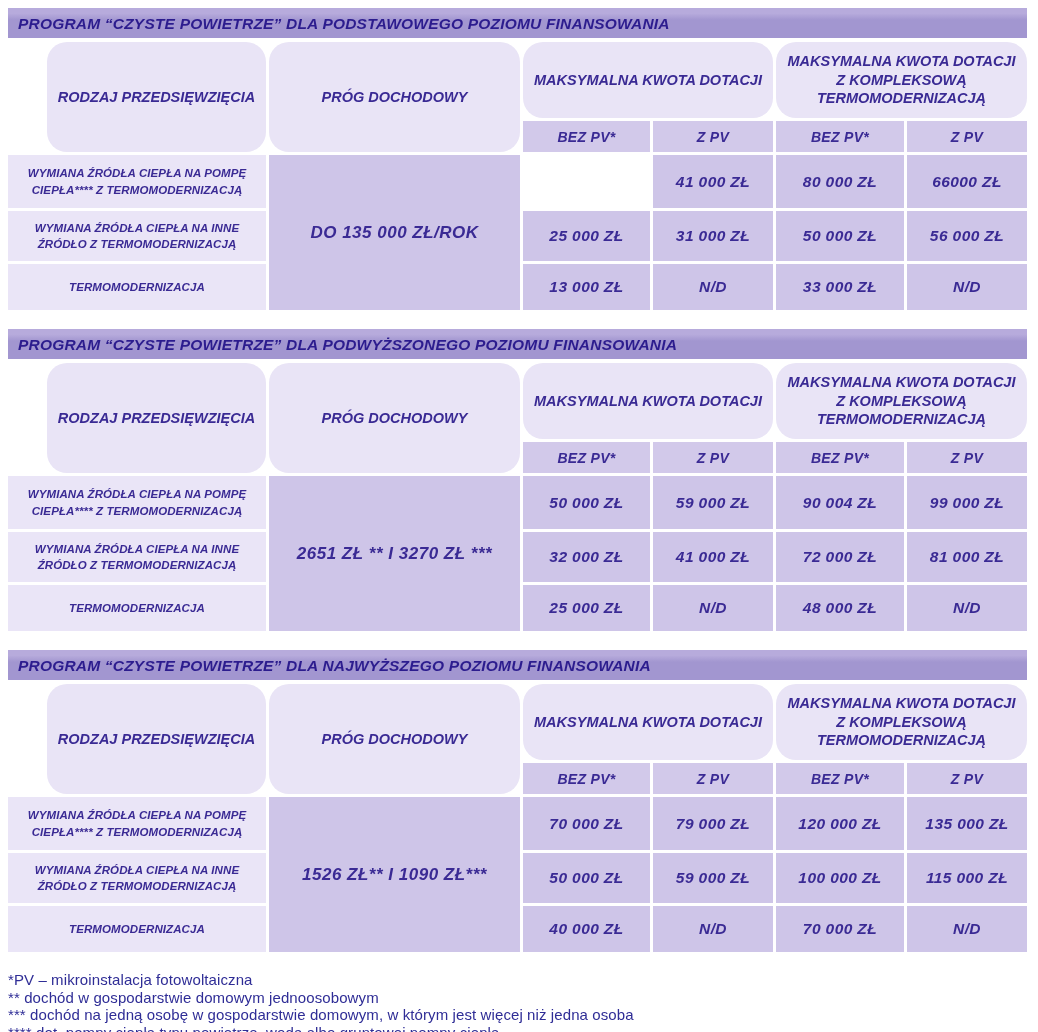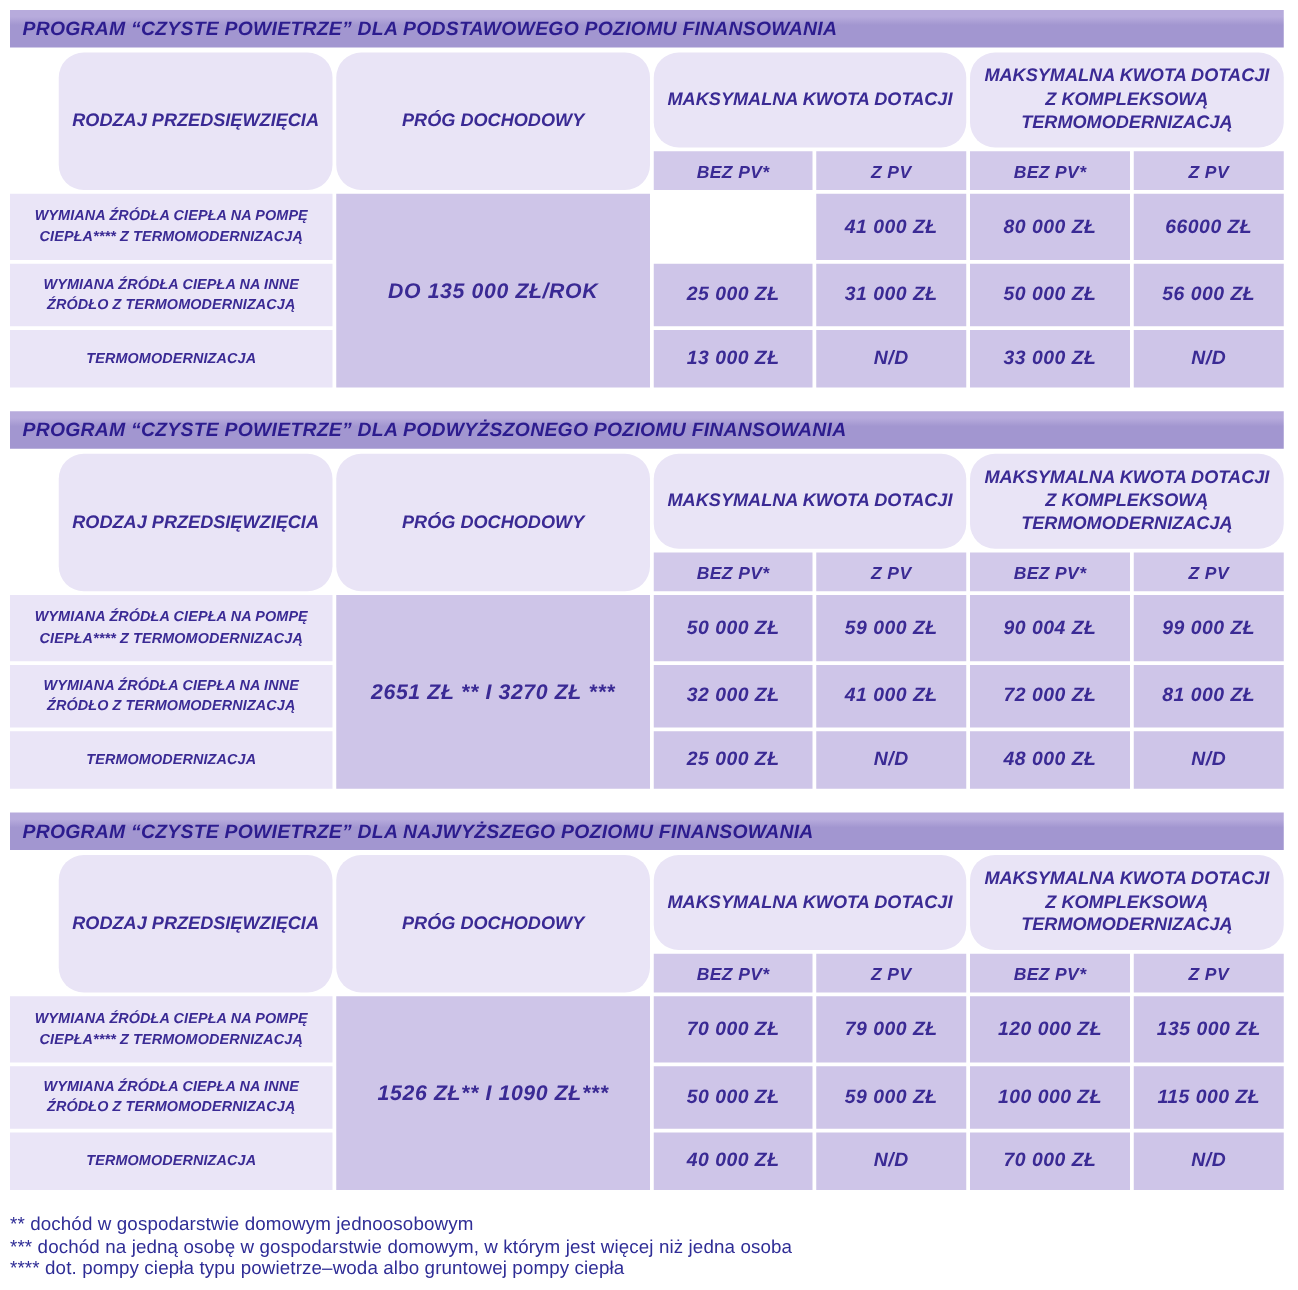--- a/index.html
+++ b/index.html
@@ -168,16 +168,17 @@
     <div class="cell val" style="grid-column:5;grid-row:4">100 000 ZŁ</div>
     <div class="cell val" style="grid-column:6;grid-row:4">115 000 ZŁ</div>
     <div class="cell val" style="grid-column:3;grid-row:5">40 000 ZŁ</div>
     <div class="cell val" style="grid-column:4;grid-row:5">N/D</div>
     <div class="cell val" style="grid-column:5;grid-row:5">70 000 ZŁ</div>
     <div class="cell val" style="grid-column:6;grid-row:5">N/D</div>
   </div>
 </div>
 
 <div class="footnotes">
+  <div>*PV – mikroinstalacja fotowoltaiczna</div>
   <div>** dochód w gospodarstwie domowym jednoosobowym</div>
   <div>*** dochód na jedną osobę w gospodarstwie domowym, w którym jest więcej niż jedna osoba</div>
   <div>**** dot. pompy ciepła typu powietrze–woda albo gruntowej pompy ciepła</div>
 </div>
 
 </body></html>

